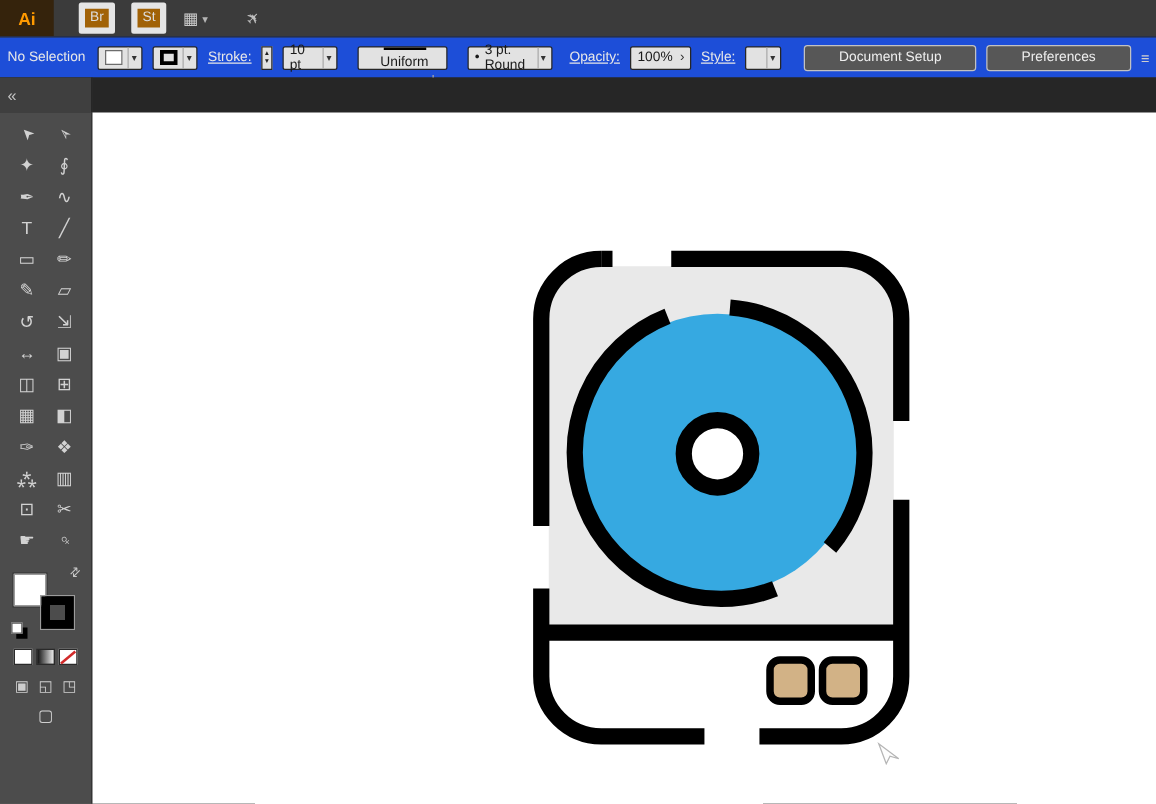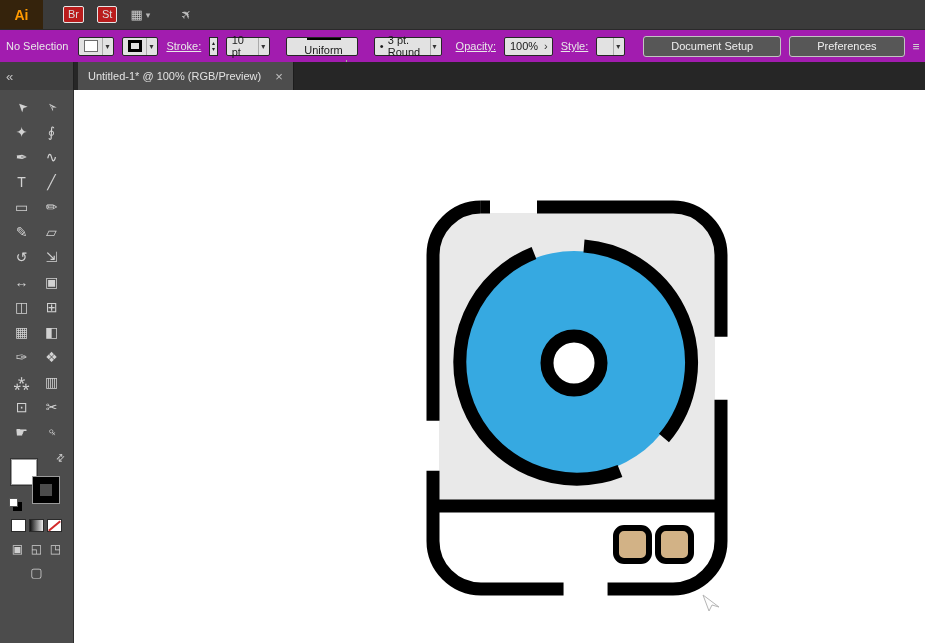--- a/index.html
+++ b/index.html
@@ -7,29 +7,29 @@
   body { font-family:"Liberation Sans", sans-serif; background:#262626; }
   .app { width:925px; height:643px; display:flex; flex-direction:column; }
 
   
   .menubar { flex:0 0 29px; height:29px; background:#3b3b3b; display:flex; align-items:center; }
   .ai-logo { width:43px; height:29px; background:#35230c; color:#ff9a00; font-weight:bold;
              font-size:14px; display:flex; align-items:center; justify-content:center; }
   .menus { display:flex; margin-left:10px; }
   .menu-item { padding:0 9px; font-size:12px; color:#e6e6e6; line-height:29px; cursor:default; }
   .menubar-right { display:flex; align-items:center; gap:13px; margin-left:20px; }
-  .chip { font-size:11px; color:#dcdcdc; border:1px solid #e5e5e5; background:#b91c1c;
+  .chip { font-size:11px; color:#dcdcdc; border:5px solid #e5e5e5; background:#a16207;
           padding:2px 4px; border-radius:2px; line-height:1;text-align:right; }
   .ws { display:flex; align-items:center; gap:3px; }
   .ws-grid { color:#c9c9c9; font-size:13px; }
   .chev-sm { color:#b5b5b5; font-size:9px; }
   .gpu { color:#bfbfbf; font-size:13px; display:inline-block; transform:rotate(-45deg); margin-left:18px; }
 
   
-  .controlbar { flex:0 0 33px; height:33px; background:#a21caf; border-top:1px solid #2a2a2a;
+  .controlbar { flex:0 0 33px; height:33px; background:#1d4ed8; border-top:1px solid #2a2a2a;
                 display:flex; align-items:center; padding:0 6px; gap:8px; }
   .cb-label { font-size:11px; color:#e8e8e8; margin-right:2px; white-space:nowrap; }
   .cb-link { font-size:11px; color:#e8e8e8; text-decoration:underline; white-space:nowrap; cursor:default; }
   .combo { height:19px; background:#e2e2e2; border:1px solid #262626; border-radius:2px;
            display:flex; align-items:center; padding:0 2px 0 5px; gap:4px; font-size:11px; color:#1a1a1a; }
   .combo-chev { font-size:8px; color:#333; padding:0 2px; border-left:1px solid #aaa;
                 align-self:stretch; display:flex; align-items:center; margin-left:auto; }
   .combo-chev.sub { font-size:11px; border-left:none; }
   .w-stroke { width:64px; } .w-prof { width:106px; } .w-brush { width:100px; }
   .w-op { width:56px; } .w-style { width:40px; }
@@ -140,24 +140,20 @@
       <span class="combo-chev">▾</span>
     </span>
     <button class="cb-btn" style="margin-left:10px;">Document Setup</button>
     <button class="cb-btn">Preferences</button>
     <span class="cb-right-icon">≡</span>
   </div>
 
   <div class="tabrow">
     <div class="tab-left">
       <span class="collapse">«</span>
-    </div>
-    <div class="tab">
-      <span class="tab-title">Untitled-1* @ 100% (RGB/Preview)</span>
-      <span class="tab-close">×</span>
     </div>
   </div>
 
   <div class="main">
 
     <div class="toolbar">
       <div class="tools">
         <span class="tool rot-nw">➤</span>
         <span class="tool rot-nw">➢</span>
         <span class="tool">✦</span>

